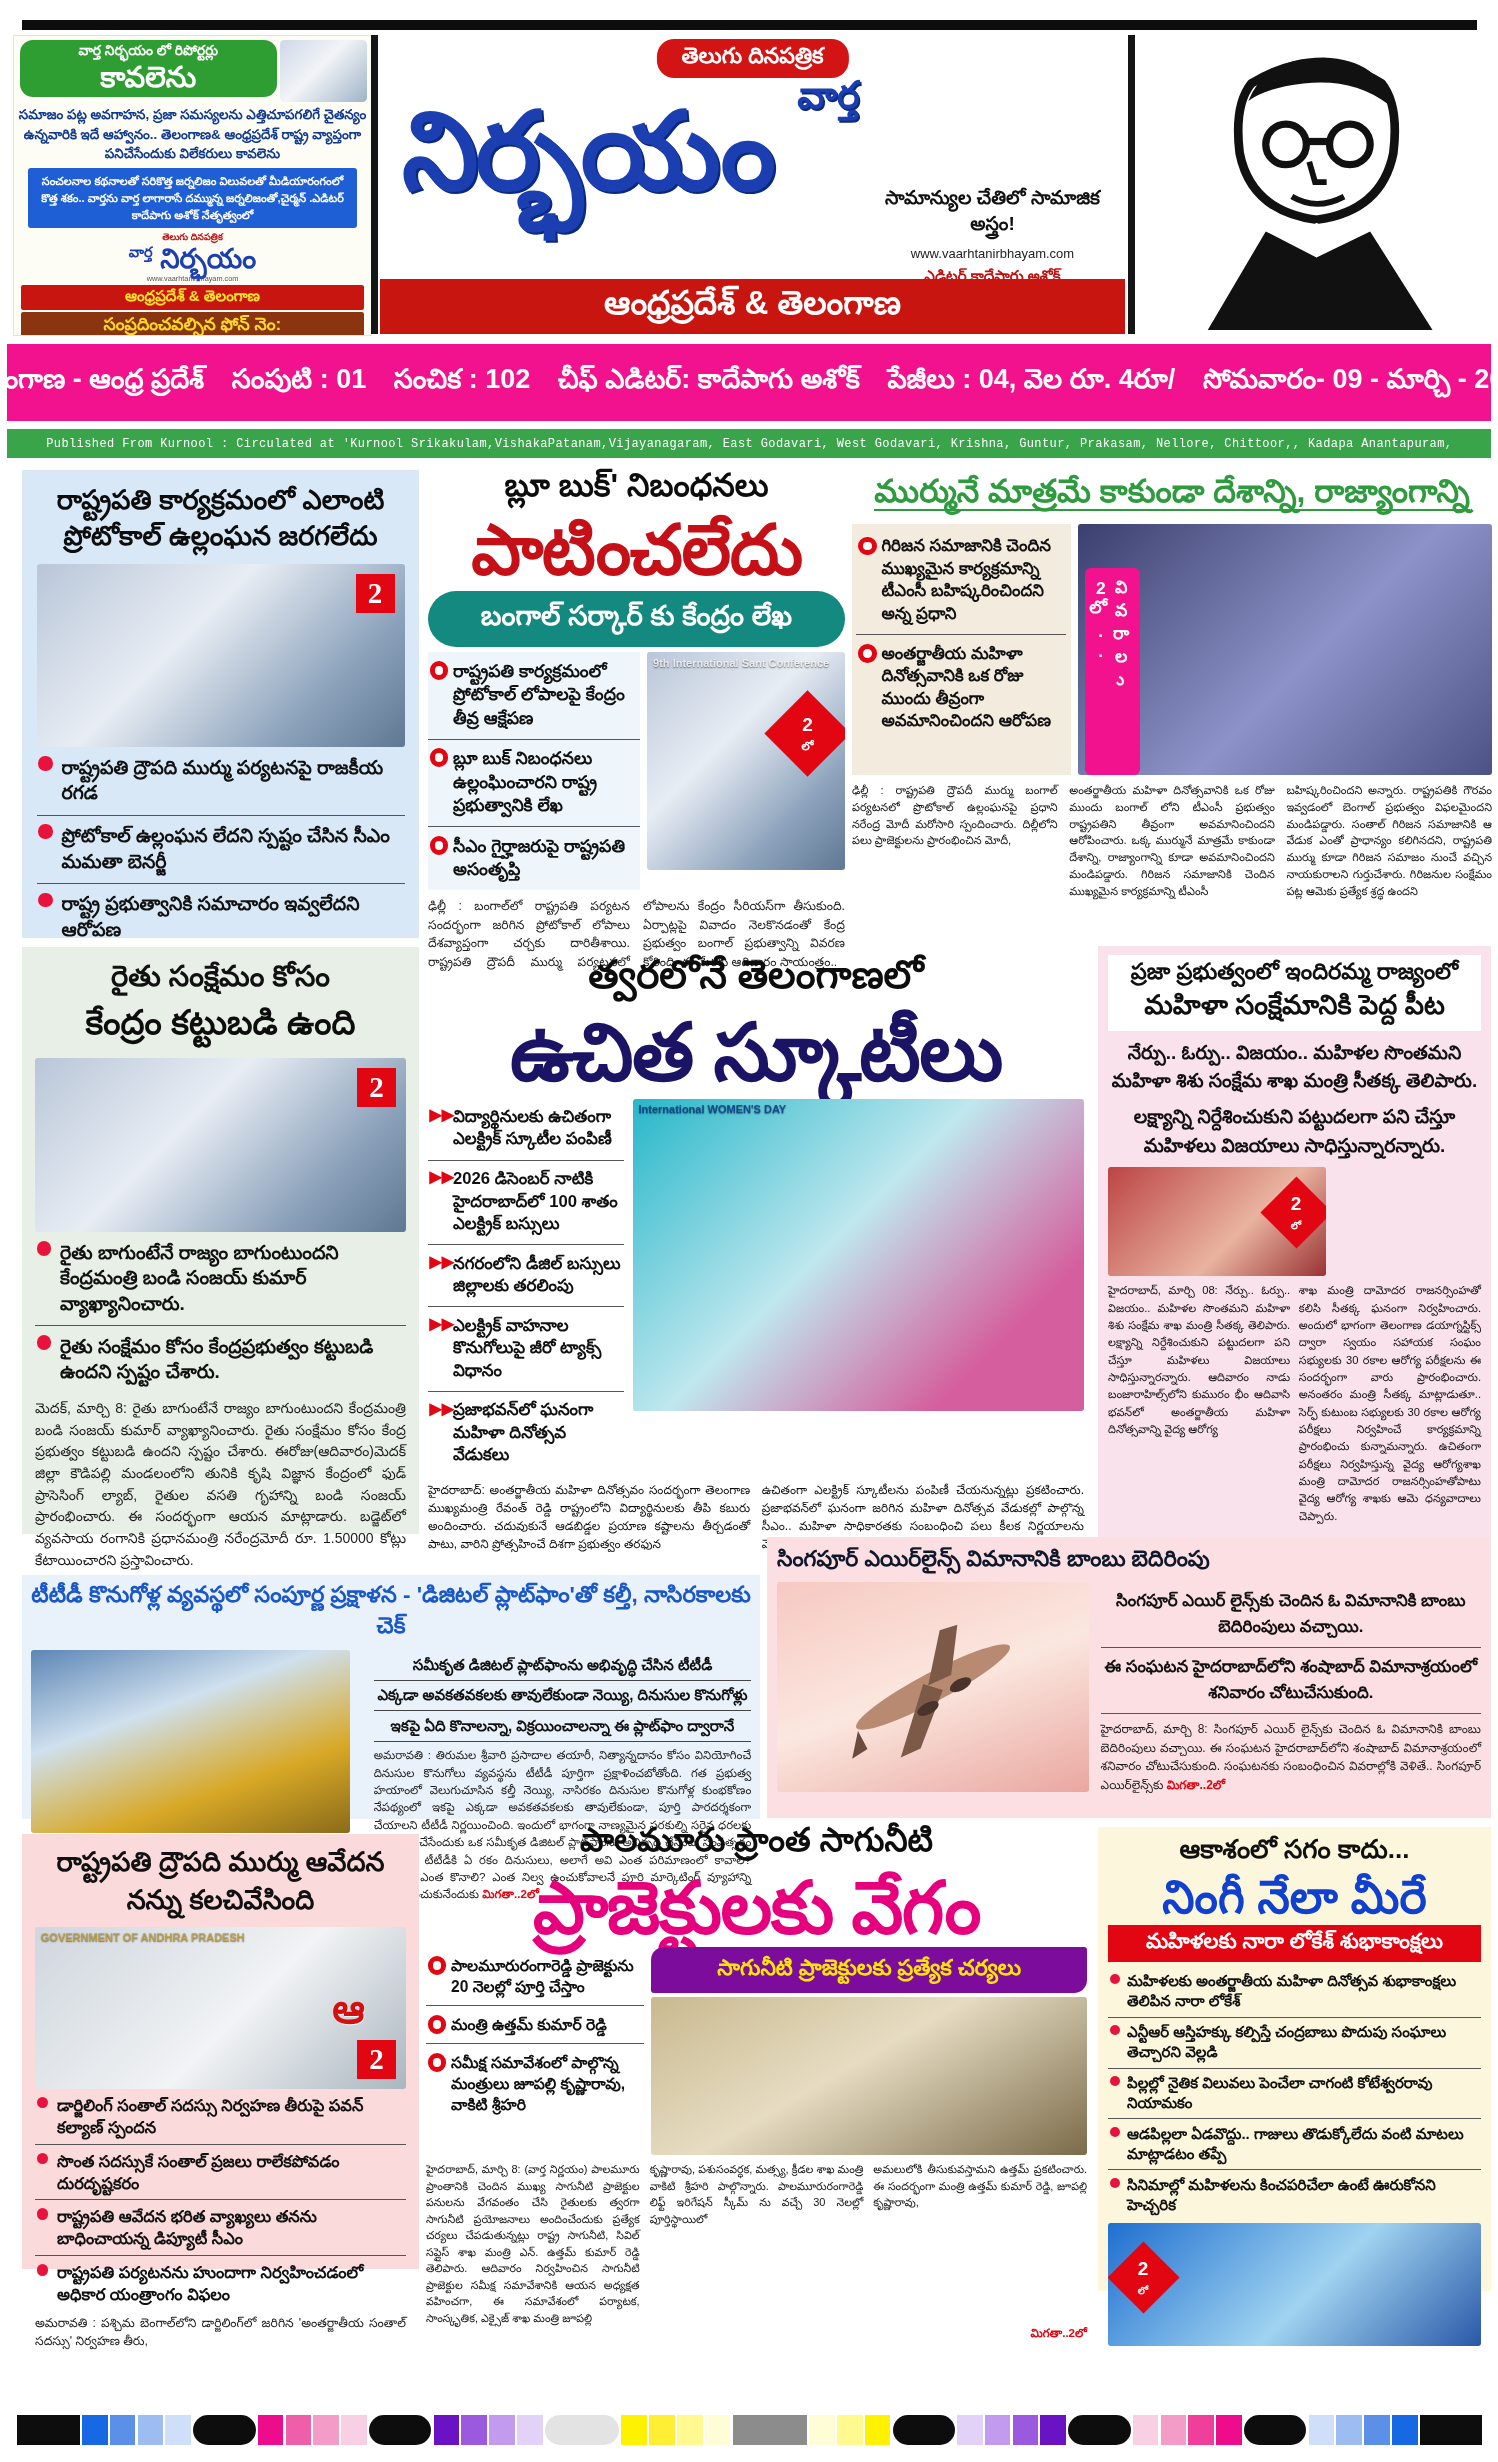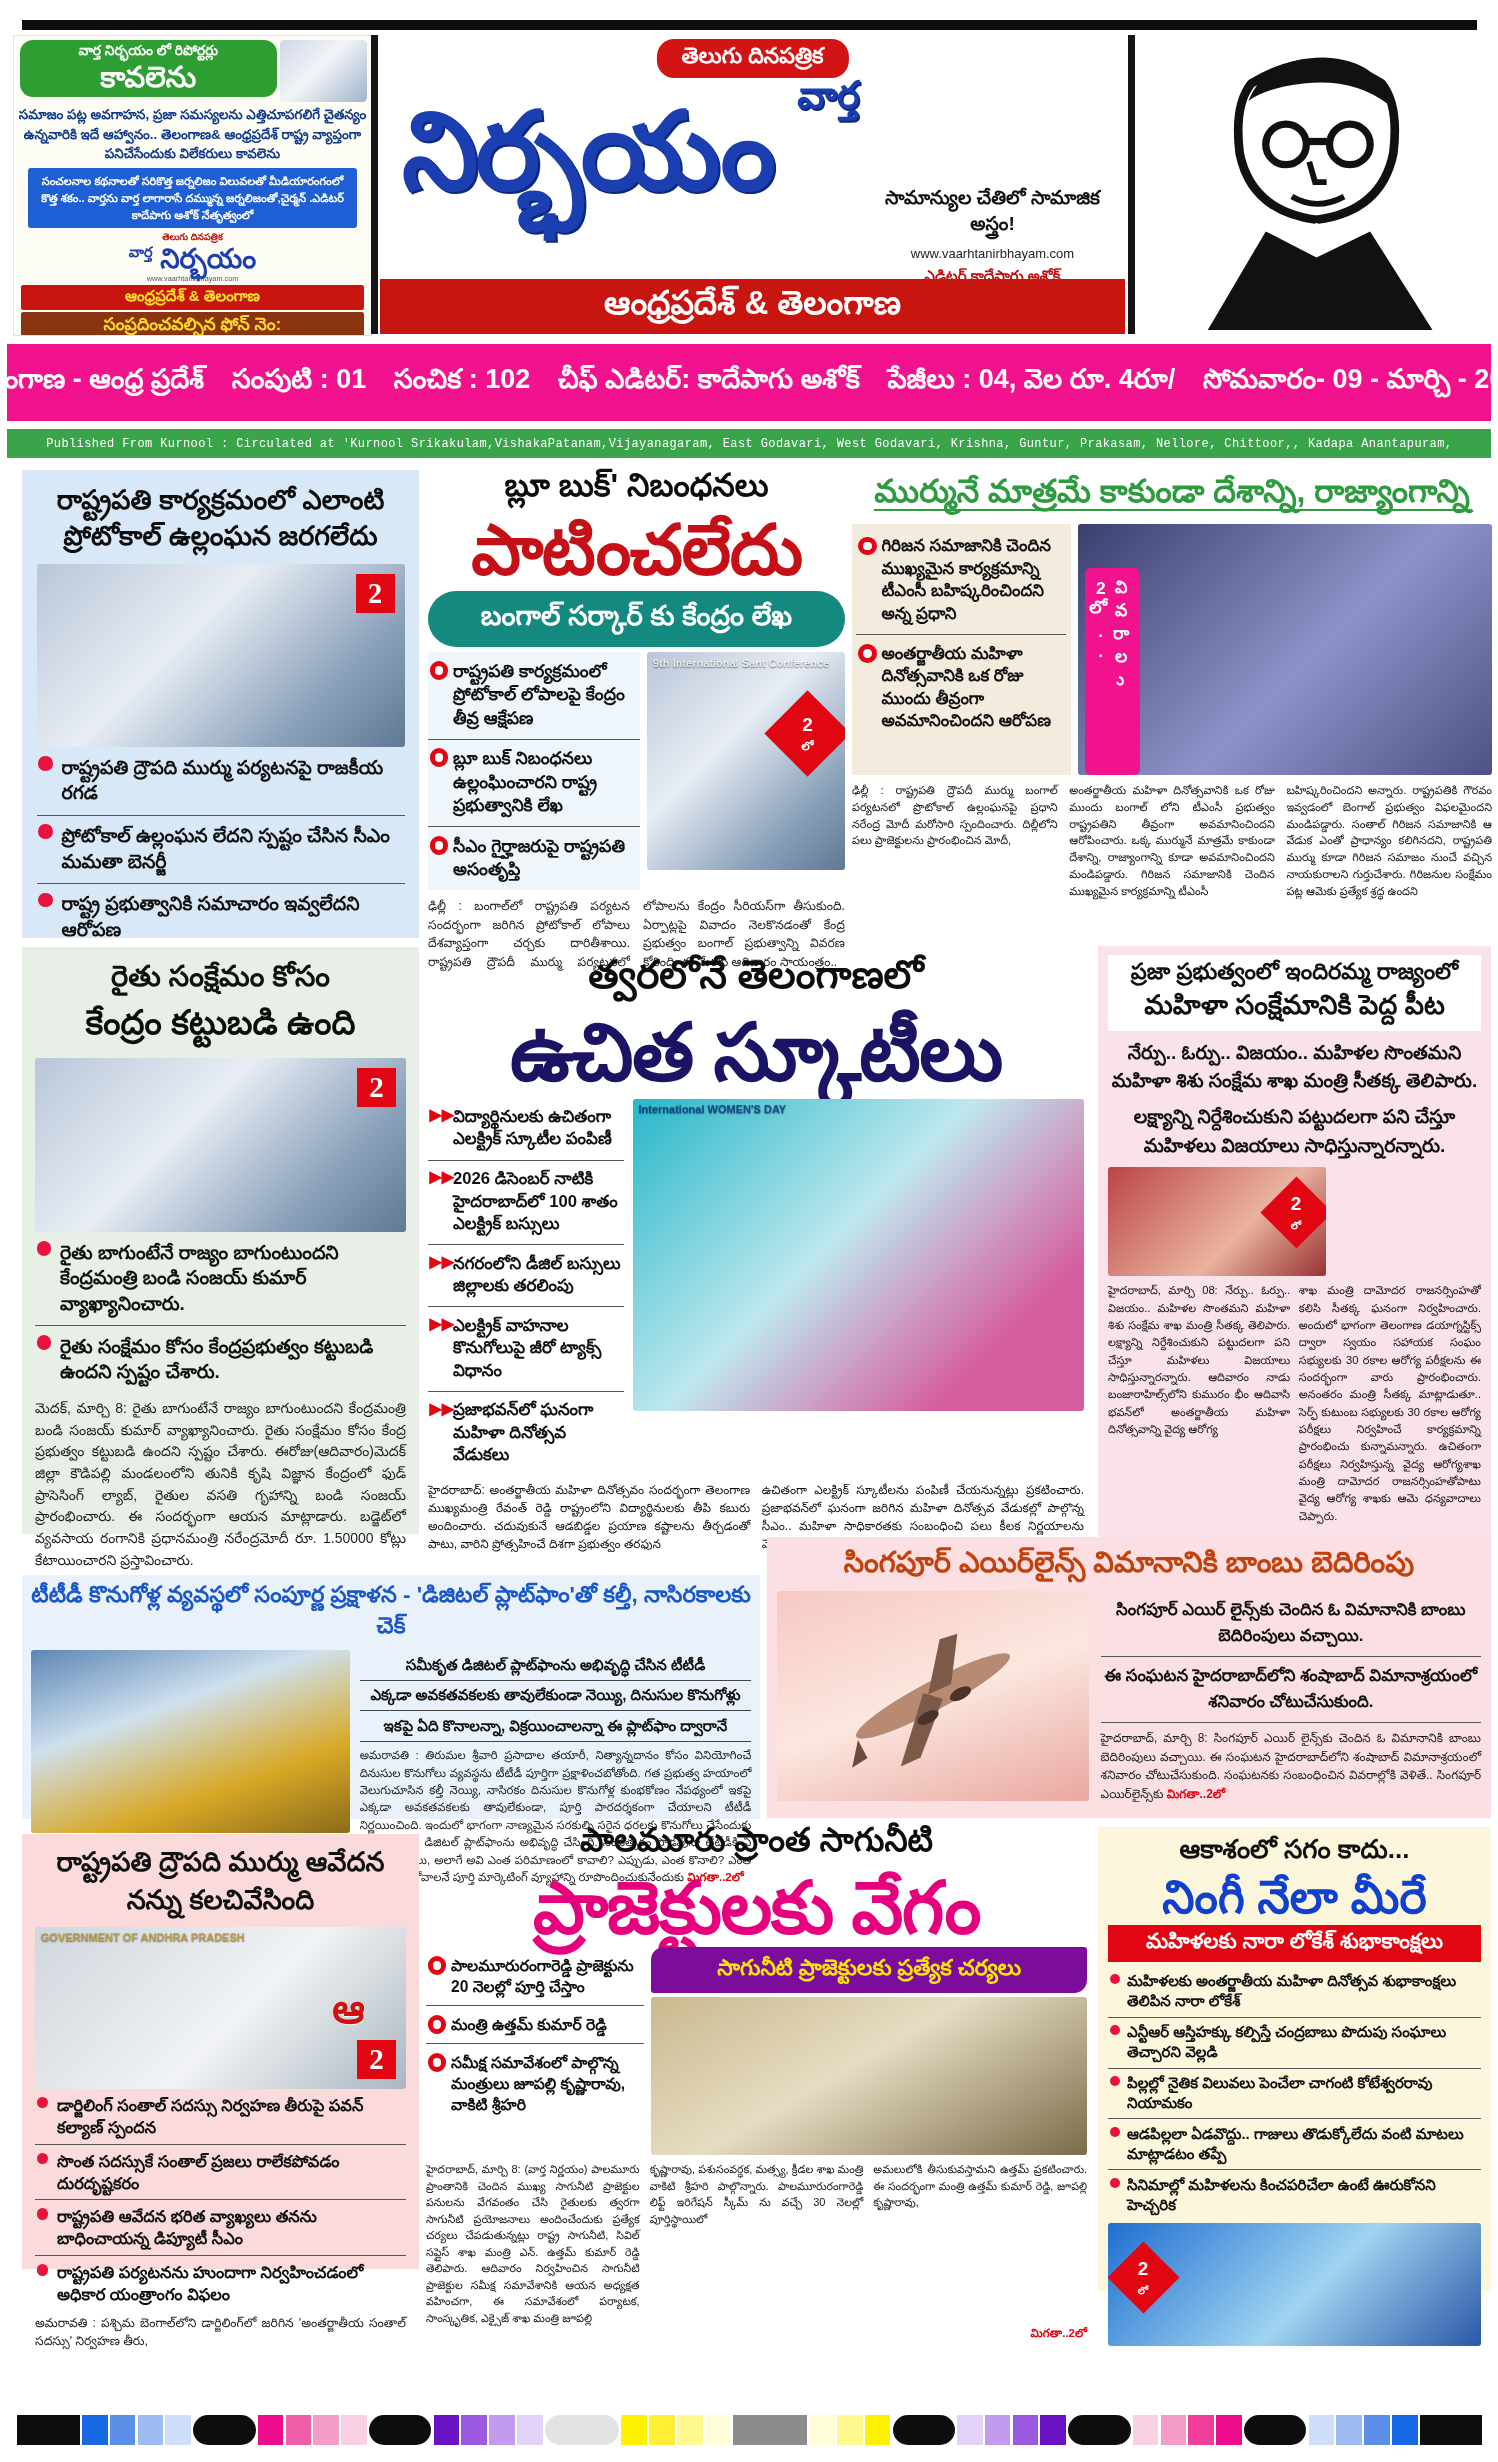--- a/index.html
+++ b/index.html
@@ -134,30 +134,30 @@
   .artF .h2{font-size:27px;font-weight:bold;text-align:center;background:#fff;padding:0 1.5px 4.4px 1.5px;}
   .artF .sub{font-size:19px;font-weight:bold;text-align:center;line-height:1.5;margin:7.3px 1.5px;}
   .artF .frow{display:flex;gap:5.8px;}
   .artF .photo{flex:0 0 218px;height:109px;background:linear-gradient(135deg,#b44,#e9b3a0 60%,#933);}
   .artF .body-cols{display:flex;gap:8.7px;margin-top:5.8px;}
   .artF .body-cols .col{flex:1;font-size:11.2px;line-height:1.55;text-align:justify;}
 
   
   .artG{left:22px;top:1575px;width:738px;height:244px;background:#e9f1fa;padding:5.8px 8.7px;box-sizing:border-box;}
   .artG h2{margin:1.5px 0 5.8px 0;font-size:22.5px;color:#1a57c8;text-align:center;}
-  .artG .grow{display:flex;gap:10px;}
+  .artG .grow{display:flex;gap:24px;}
   .artG .photo{flex:0 0 319px;height:183px;background:linear-gradient(160deg,#5d86b5 0%,#cfe0ee 35%,#d8a826 70%,#8a6b1a 100%);}
   .artG .gright{flex:1;}
   .artG .sub{font-size:15px;font-weight:bold;text-align:center;border-bottom:0.7px solid #444;
              padding:3.6px 0 5px 0;line-height:1.4;}
   .artG .body-txt{font-size:11.6px;line-height:1.5;margin-top:4.4px;}
 
   
   .artH{left:767px;top:1537px;width:724px;height:281px;background:#fbdfe3;padding:5.8px 10px;box-sizing:border-box;}
-  .artH h2{margin:2.9px 0 5.8px 0;font-size:29px;color:#c2410c;text-align:center;}
+  .artH h2{margin:2.9px 0 5.8px 0;font-size:22px;color:#0f172a;text-align:left;}
   .artH .hrow{display:flex;gap:11.6px;}
   .artH .photo{flex:0 0 312px;height:210px;background:linear-gradient(160deg,#f6c9c2,#fbe7df 50%,#e9a7a0);}
   .artH .hright{flex:1;}
   .artH .sub{font-size:16.7px;font-weight:bold;text-align:center;border-bottom:0.7px solid #555;
              padding:5.8px 0 7.3px 0;line-height:1.55;}
   .artH .body-txt{font-size:12px;line-height:1.55;margin-top:5.8px;}
 
   
   .artI{left:22px;top:1834px;width:397px;height:435px;background:#fadada;padding:10px 13px;box-sizing:border-box;}
   .artI h2{margin:0 0 7.3px 0;font-size:27px;text-align:center;line-height:1.4;}

